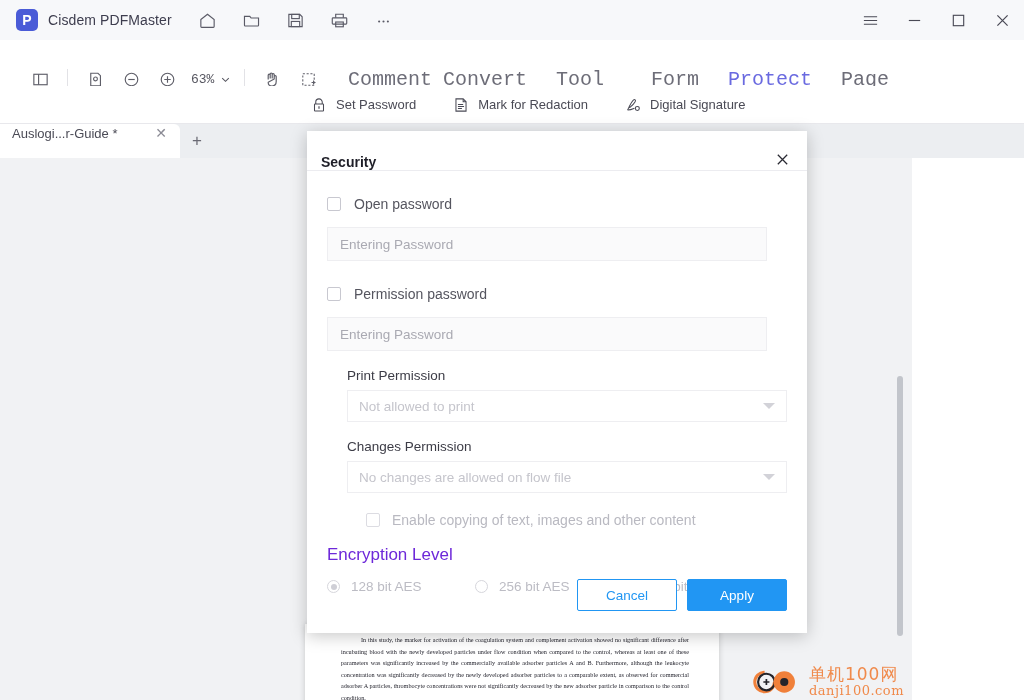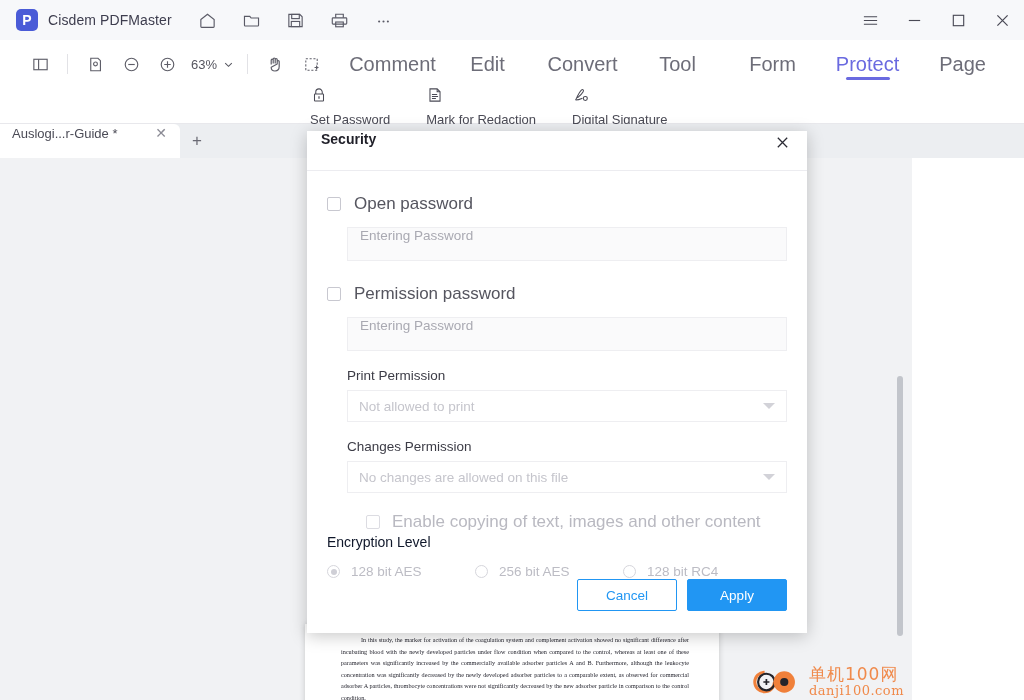--- a/index.html
+++ b/index.html
@@ -33,23 +33,23 @@
   }
   .tb-btn svg { display: block; }
   .win-ctrls { position: absolute; right: 0; top: 0; height: 40px; display: flex; align-items: center; }
   .win-btn {
     width: 44px; height: 40px; display: flex; align-items: center; justify-content: center;
     color: #4a4a55;
   }
 
   
   .ribbon {
-    position: absolute; top: 41px; left: 0; width: 1024px; height: 46px;
+    position: absolute; top: 56px; left: 0; width: 1024px; height: 46px;
     background: #fff;
-    display: flex; align-items: center;
+    display: flex; align-items: center; font-family: Liberation Mono, monospace;
   }
   .r-icon {
     width: 36px; height: 36px; display: flex; align-items: center; justify-content: center;
     color: #5e5e68;
   }
   .vsep { width: 1px; height: 20px; background: #e2e2e6; margin: 0 9px; }
   .zoom-val {
     font-size: 13px; color: #55555f; display: flex; align-items: center; gap: 6px;
     padding: 0 4px; margin-left: 2px;
   }
@@ -66,22 +66,22 @@
   }
 
   
   .subribbon {
     position: absolute; top: 86px; left: 0; width: 1024px; height: 38px;
     background: #fff;
     display: flex; align-items: center;
     border-bottom: 1px solid #e8e8ec;
   }
   .sr-item {
-    display: flex; gap: 8px;
-    font-size: 13px; color: #4a4a55; height: 38px; flex-direction: column;
+    display: flex; align-items: center; gap: 8px;
+    font-size: 13px; color: #4a4a55; height: 38px;
   }
   .sr-item .gl { color: #4a4a55; display: flex; align-items: center; }
 
   
   .tabstrip {
     position: absolute; top: 124px; left: 0; width: 1024px; height: 34px;
     background: #eceef1;
   }
   .doctab {
     position: absolute; left: 0; top: 0; width: 180px; height: 34px;
@@ -122,59 +122,59 @@
   .wm-text { line-height: 1.05; }
   .wm-cn { font-size: 17px; color: #f08a4b; font-family: "DejaVu Sans", sans-serif; letter-spacing:1px;}
   .wm-en { font-size: 13px; color: #f08a4b; font-family: "DejaVu Serif", serif; letter-spacing:.5px;}
 
   
   .modal {
     position: absolute; left: 307px; top: 131px; width: 500px; height: 502px;
     background: #fff; box-shadow: 0 3px 16px rgba(0,0,0,.22);
   }
   .modal-head {
-    height: 40px; display: flex; align-items: flex-start; padding: 0 14px;
+    height: 40px; display: flex; align-items: flex-end; padding: 0 14px;
     border-bottom: 1px solid #ececf0;
   }
   .modal-title { font-size: 14px; font-weight: bold; color: #1f1f28; flex: 1; }
   .modal-x { width: 22px; height: 22px; display:flex; align-items:center; justify-content:center; color:#2a2a33; }
   .modal-body { padding: 22px 20px 0 20px; position: relative; height: 462px; }
 
   .cb-row { display: flex; align-items: center; gap: 13px; height: 22px; }
   .cbox {
     width: 14px; height: 14px; border: 1px solid #c8c8d0; background: #fff; border-radius: 2px;
     flex: 0 0 auto;
   }
   .cbox.dim { border-color: #dcdce2; }
-  .cb-label { font-size: 17px; color: #55555f; }
+  .cb-label { font-size: 14px; color: #55555f; }
   .cb-label.dim { color: #b9b9c1; }
 
   .pwd-input {
-    margin-top: 12px; margin-left: 20px; width: 440px; height: 34px;
+    margin-top: 12px; width: 440px; height: 34px;
     background: #fafafb; border: 1px solid #eeeef1;
-    display: flex; align-items: flex-start; padding: 0 12px;
+    display: flex; align-items: center; padding: 0 12px;
     font-size: 13.5px; color: #a9a9b2;
   }
 
   .fld-label { font-size: 13.5px; color: #3c3c46; margin-top: 17px; margin-left: 20px; }
   .select-box {
     margin-top: 7px; margin-left: 20px; width: 440px; height: 32px;
     background: #fff; border: 1px solid #eeeef1;
     display: flex; align-items: center; padding: 0 11px;
     font-size: 13.5px; color: #c5c5cc;
   }
   .select-box .val { flex: 1; }
   .caret {
     width: 0; height: 0; border-left: 6px solid transparent; border-right: 6px solid transparent;
     border-top: 6px solid #d2d2d8;
   }
 
   .enable-row { display: flex; align-items: center; gap: 12px; margin-top: 19px; margin-left: 39px; }
 
-  .enc-title { font-size: 14px; color: #0f172a; margin-top: 2px; }
+  .enc-title { font-size: 17px; color: #6d28d9; margin-top: 17px; }
   .radios { display: flex; align-items: flex-end; margin-top: 14px; }
   .radio-item { display: flex; align-items: center; gap: 11px; }
   .radio-item:nth-child(1) { width: 148px; }
   .radio-item:nth-child(2) { width: 148px; }
   .rdo {
     width: 13px; height: 13px; border-radius: 50%; border: 1px solid #d6d6dc; background: #fff;
     display: flex; align-items: center; justify-content: center; flex: 0 0 auto;
   }
   .rdo.sel::after { content:""; width: 6px; height: 6px; border-radius: 50%; background: #cfcfd6; }
   .rdo-label { font-size: 13.5px; color: #bcbcc4; }
@@ -301,23 +301,20 @@
     <div class="r-icon">
       <svg width="19" height="19" viewBox="0 0 20 20" fill="none" stroke="currentColor" stroke-width="1.1">
         <rect x="4" y="4" width="12" height="12" stroke-dasharray="2.2 1.8"></rect>
         <path d="M13.2 13.2 H17.4 M15.3 11.1 V15.3" stroke-dasharray="0"></path>
       </svg>
     </div>
 
     <div class="menu-tabs">
       <div class="mtab">
           <span>Comment</span>
-        </div>
-      <div class="mtab">
-          <span>Edit</span>
         </div>
       <div class="mtab">
           <span>Convert</span>
         </div>
       <div class="mtab">
           <span>Tool</span>
         </div>
       <div class="mtab">
           <span>Form</span>
         </div>
@@ -420,21 +417,21 @@
       </div>
 
       <div class="fld-label">Print Permission</div>
       <div class="select-box">
         <span class="val">Not allowed to print</span>
         <span class="caret"></span>
       </div>
 
       <div class="fld-label">Changes Permission</div>
       <div class="select-box">
-        <span class="val">No changes are allowed on this file</span>
+        <span class="val">No changes are allowed on flow file</span>
         <span class="caret"></span>
       </div>
 
       <div class="enable-row">
         <span class="cbox dim"></span>
         <span class="cb-label dim">Enable copying of text, images and other content</span>
       </div>
 
       <div class="enc-title">Encryption Level</div>
       <div class="radios">

